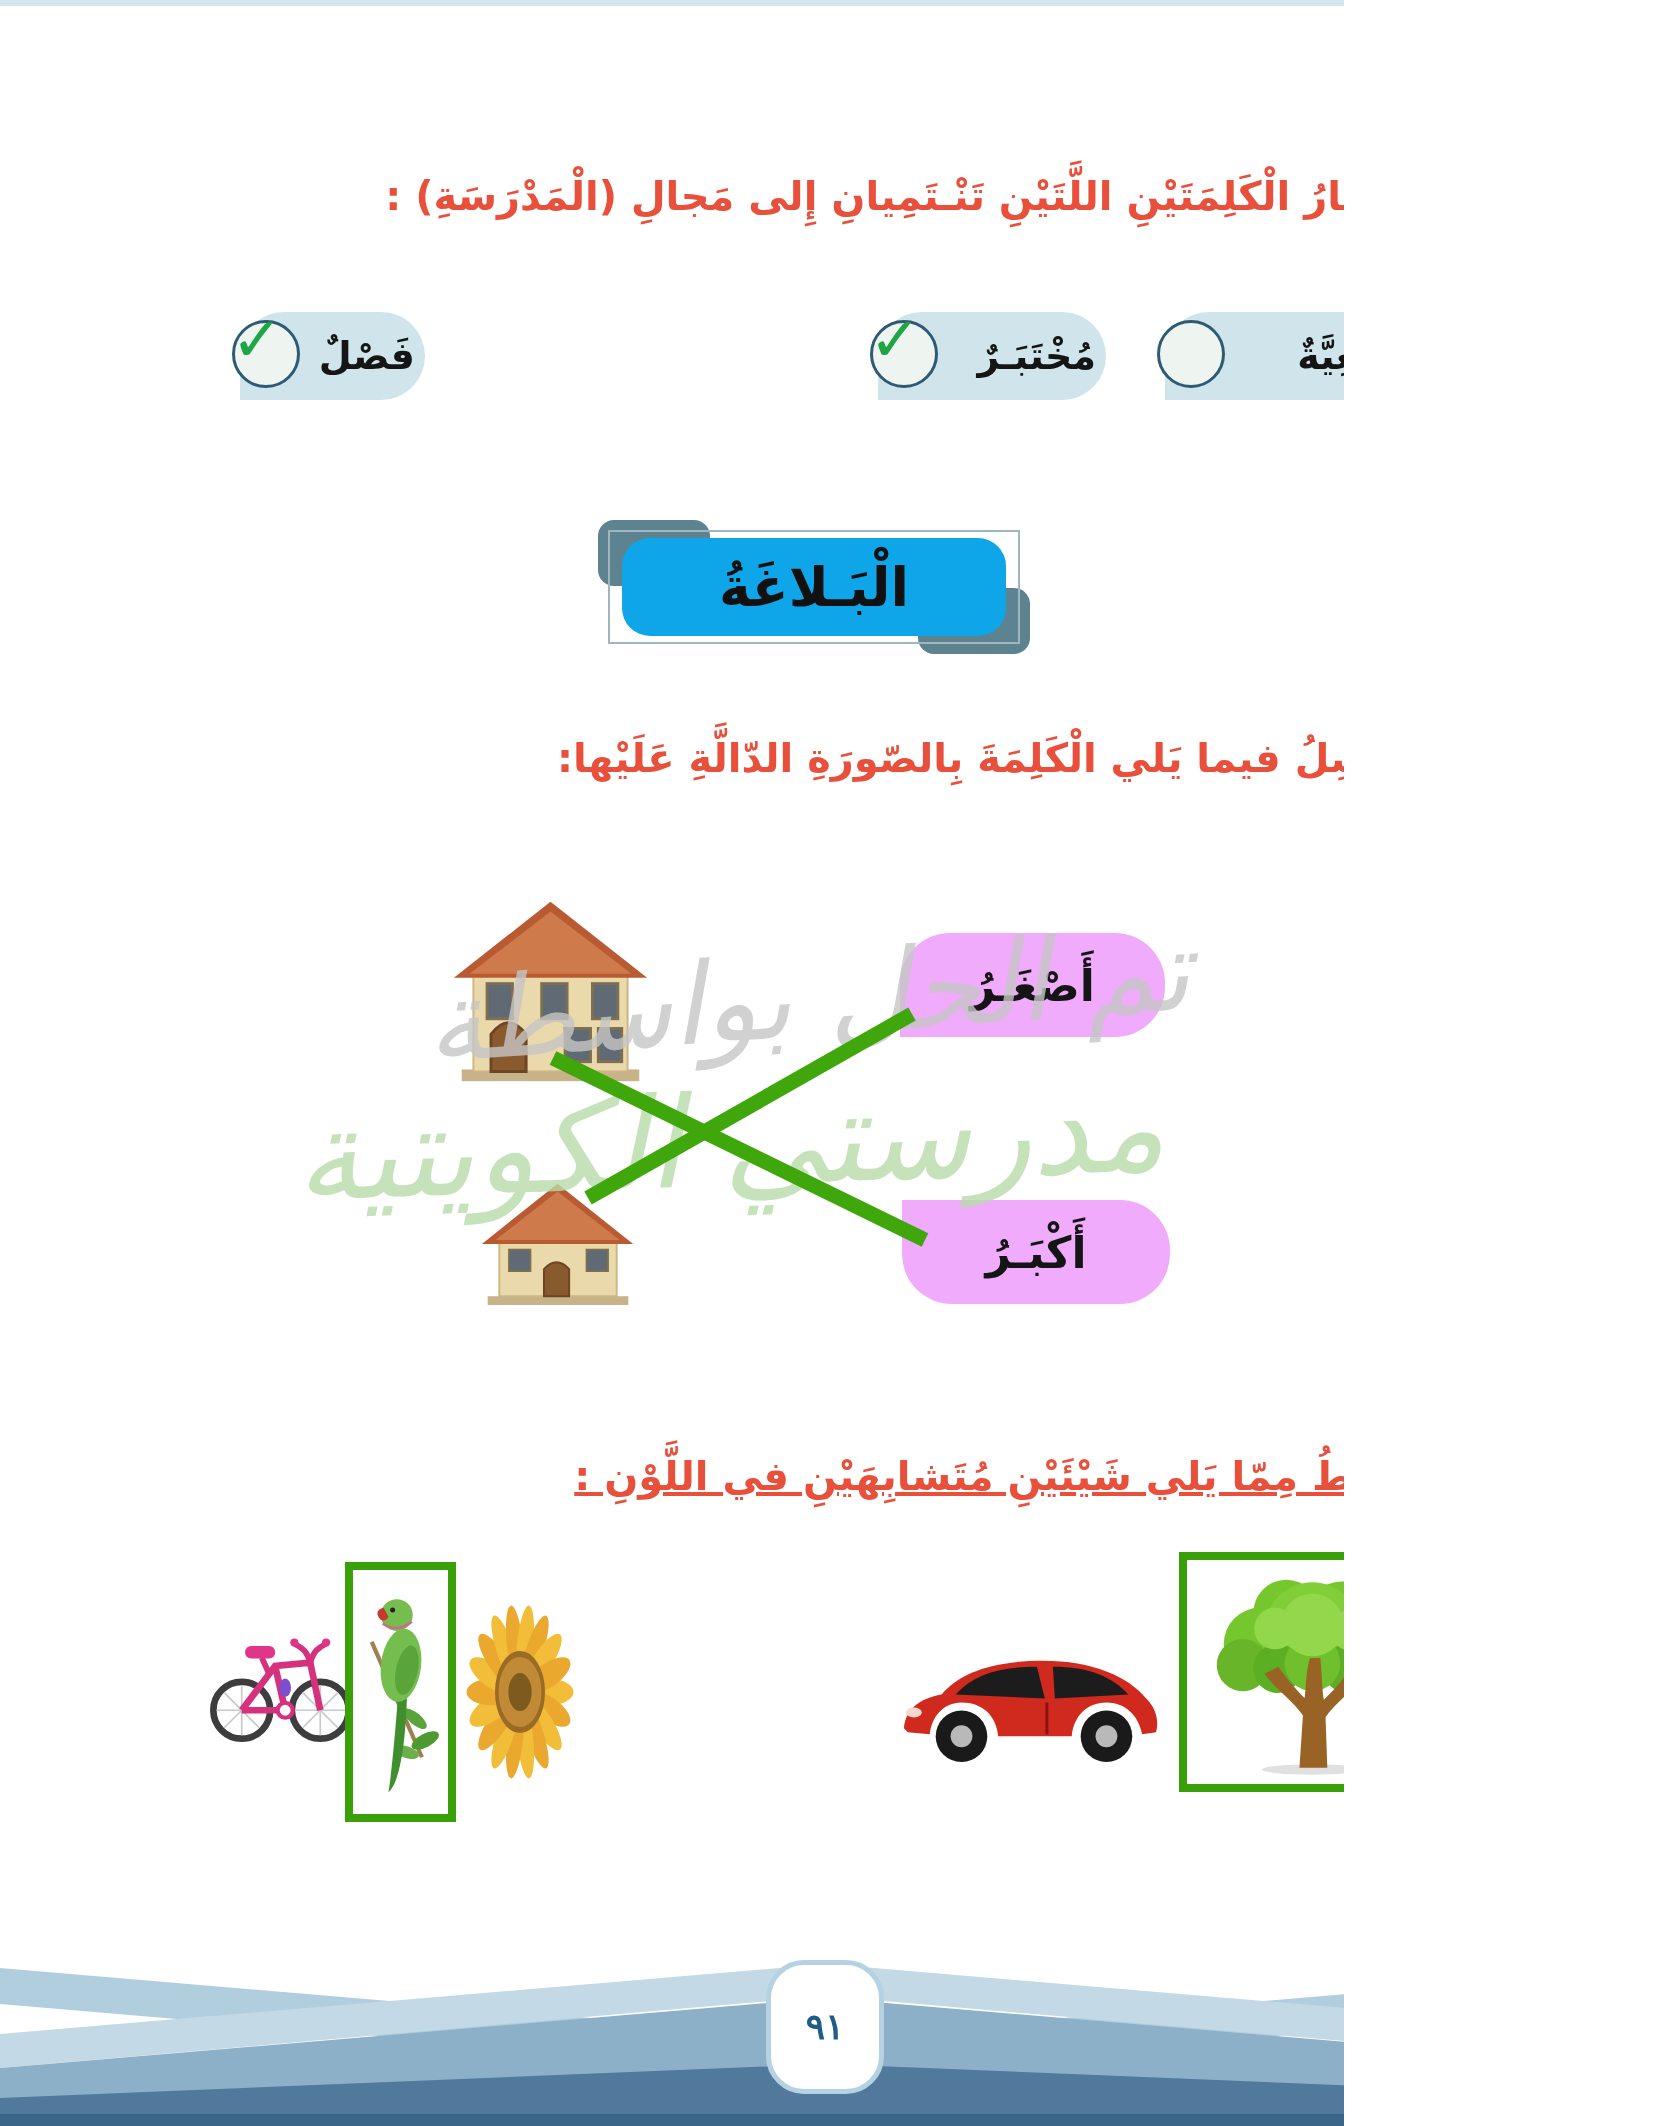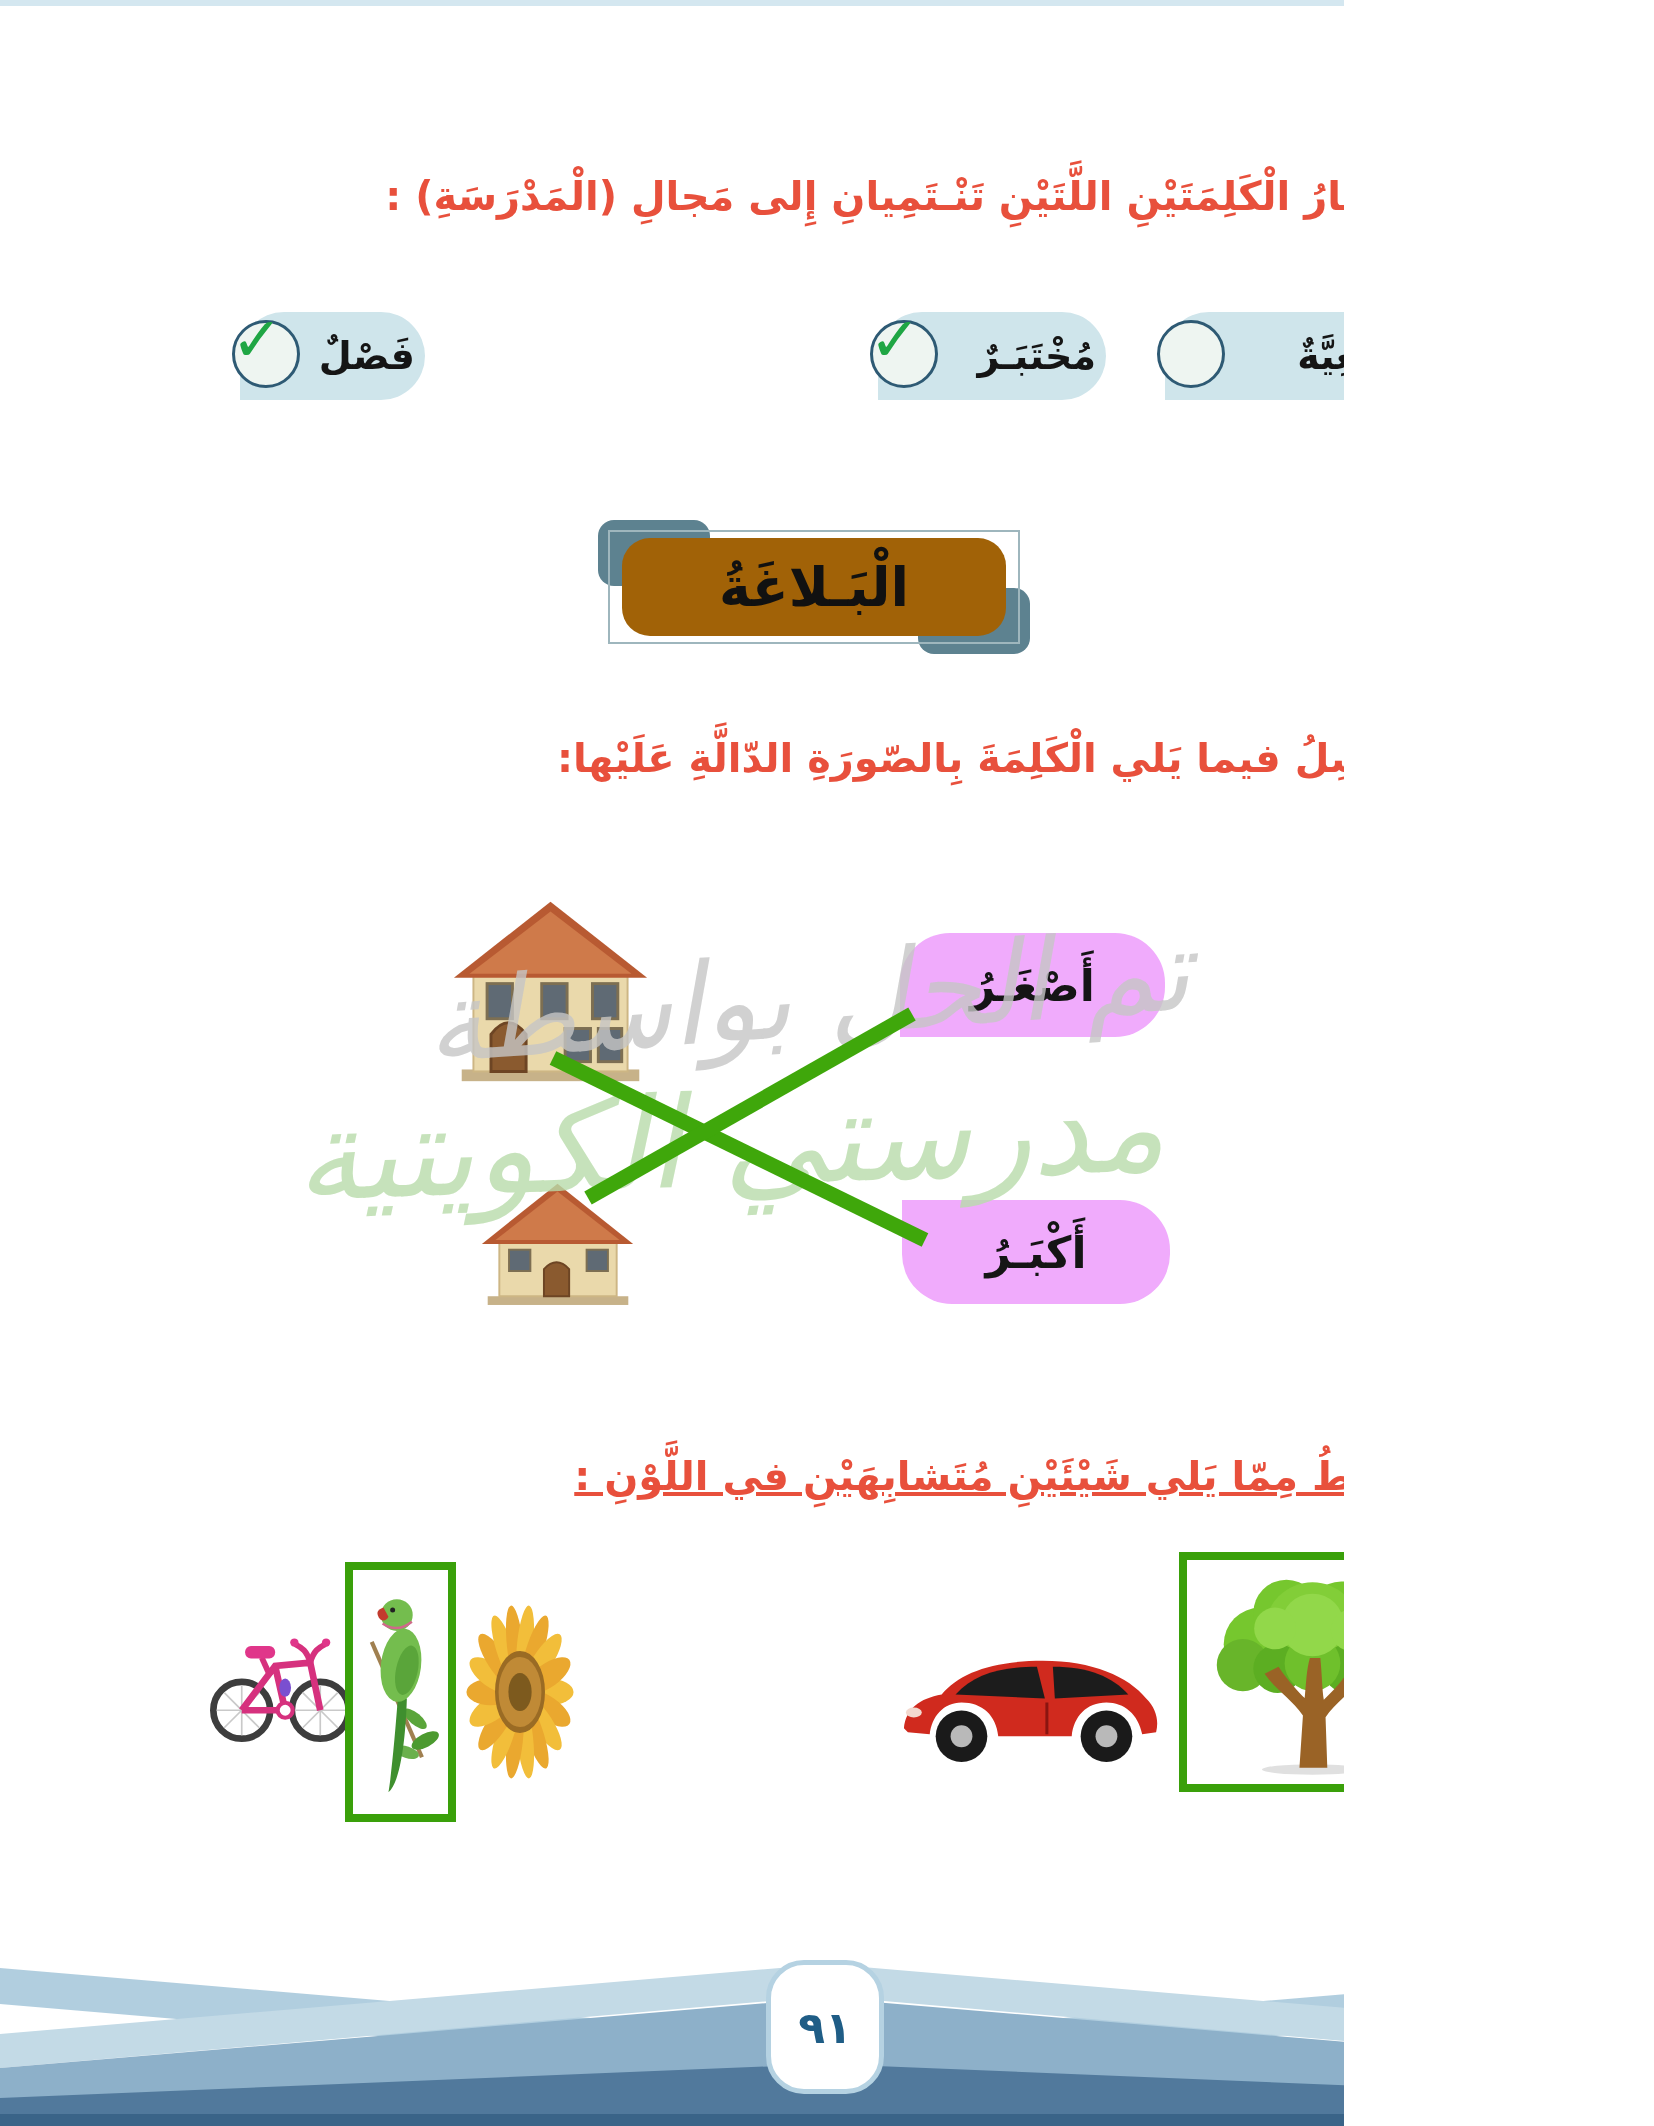--- a/index.html
+++ b/index.html
@@ -27,21 +27,21 @@
   .opt-souq{left:568px;width:180px;}
   .opt-fasl{left:240px;width:185px;}
 
   
   .banner{position:absolute;left:598px;top:520px;width:432px;height:134px;}
   .banner .tab{position:absolute;width:112px;height:66px;background:#5d8290;border-radius:16px;}
   .banner .tab.tl{left:0;top:0;}
   .banner .tab.br{right:0;bottom:0;}
   .banner .outline{position:absolute;left:10px;top:10px;right:10px;bottom:10px;
                    border:2px solid #9eb6bd;}
-  .banner .plate{position:absolute;left:24px;top:18px;right:24px;bottom:18px;background:#a16207;
+  .banner .plate{position:absolute;left:24px;top:18px;right:24px;bottom:18px;background:#0ea5e9;
                  border-radius:28px;display:flex;align-items:center;justify-content:center;}
   .banner .title{font-size:54px;font-weight:bold;color:#111;direction:rtl;}
 
   
   .img-abs{position:absolute;z-index:4;}
   .wpill{position:absolute;background:#f0abfc;z-index:4;display:flex;align-items:center;
          justify-content:center;direction:rtl;font-size:44px;font-weight:bold;color:#151515;}
   .wpill-asghar{left:900px;top:933px;width:265px;height:104px;border-radius:50px 50px 50px 0;}
   .wpill-akbar{left:902px;top:1200px;width:268px;height:104px;border-radius:0 50px 50px 50px;}
   .lines-svg{position:absolute;left:430px;top:880px;z-index:6;}
@@ -57,21 +57,21 @@
   .sel-box{position:absolute;border:8px solid #3aa00a;box-sizing:border-box;background:#fff;
            display:flex;align-items:center;justify-content:center;z-index:4;}
   .box-parrot{left:345px;top:1562px;width:111px;height:260px;}
   .box-tree{left:1179px;top:1552px;width:267px;height:240px;}
 
   
   .footer-svg{position:absolute;left:0;top:1946px;z-index:8;}
   .badge{position:absolute;left:766px;top:1960px;width:118px;height:134px;background:#ffffff;
          border:5px solid #b5d2e2;border-radius:38px;box-sizing:border-box;z-index:10;
          display:flex;align-items:center;justify-content:center;}
-  .badge span{font-size:44px;font-weight:bold;color:#1f5d86;}
+  .badge span{font-size:36px;font-weight:bold;color:#1f5d86;font-family:Liberation Serif, serif;}
 </style>
 </head>
 <body>
 
 <div class="page">
   <div class="top-strip"></div>
 
   <div class="qline q4">٤ - أَخْتارُ الْكَلِمَتَيْنِ اللَّتَيْنِ تَنْـتَمِيانِ إِلى مَجالِ (الْمَدْرَسَةِ) :</div>
 
   <div class="opt opt-jamiyya">

